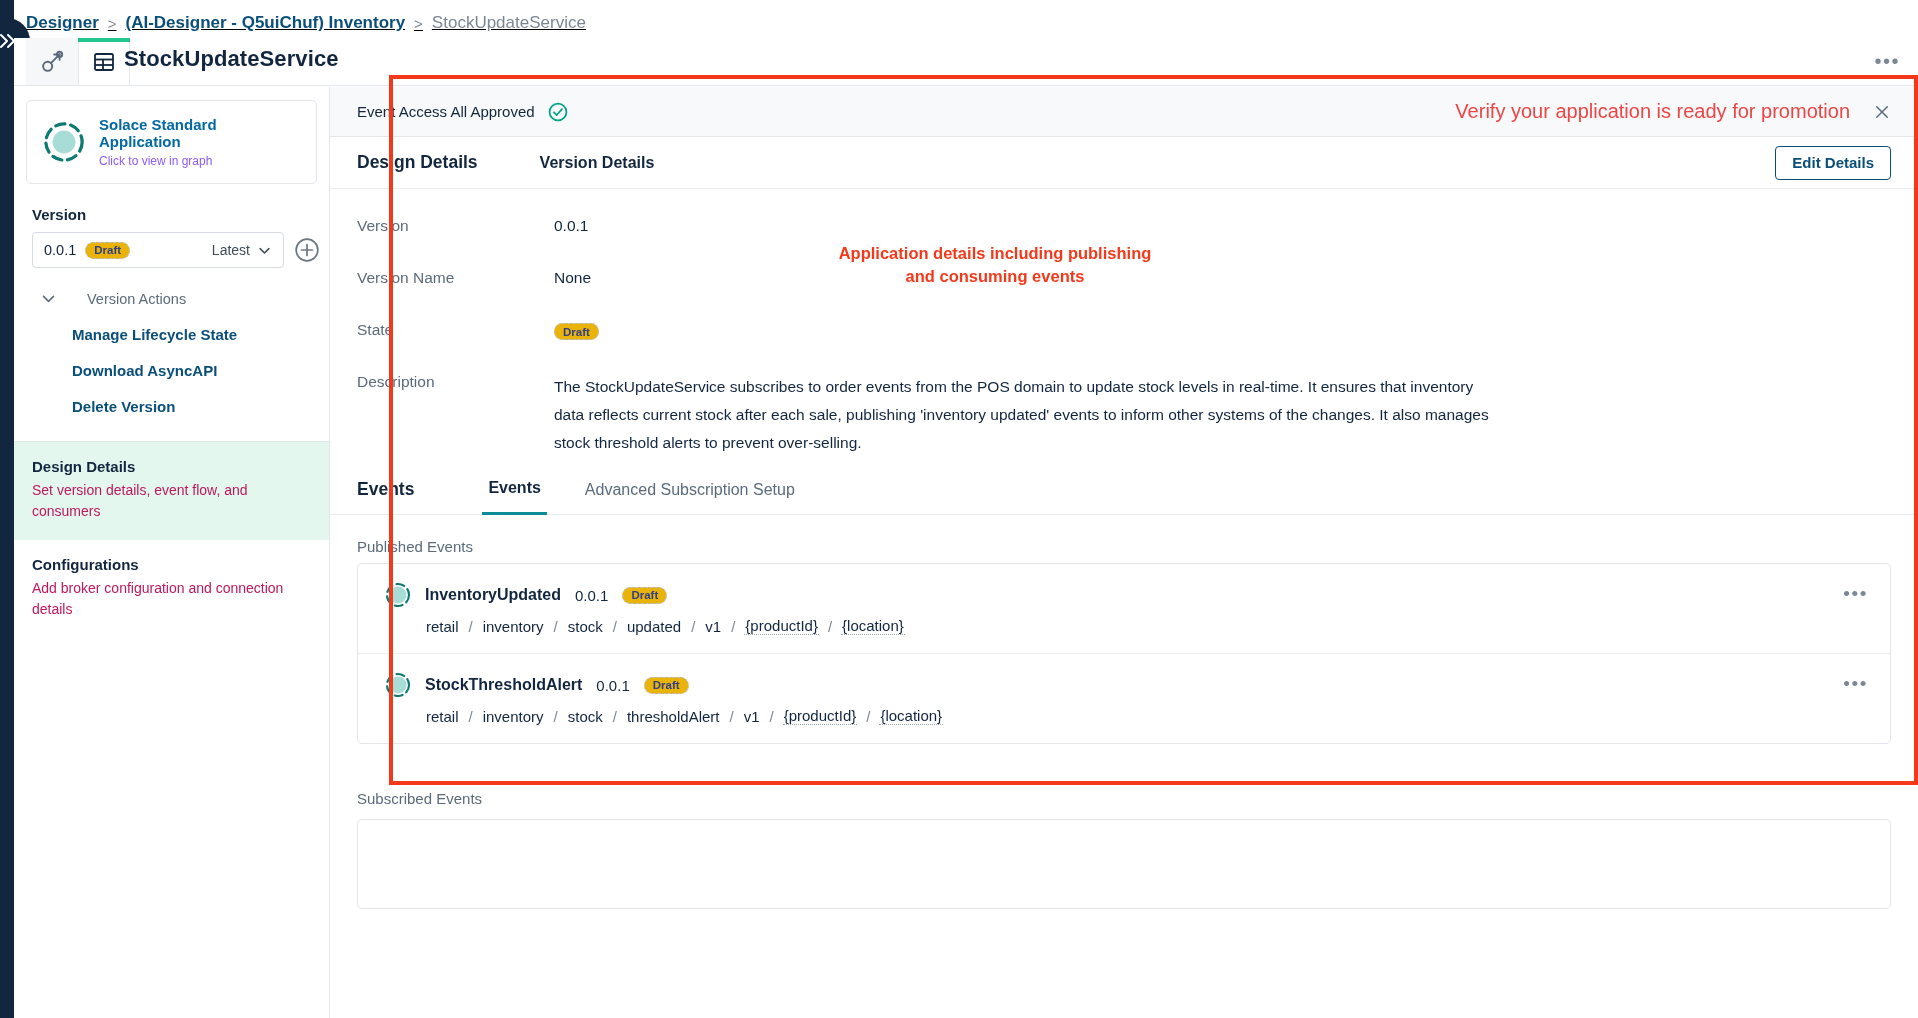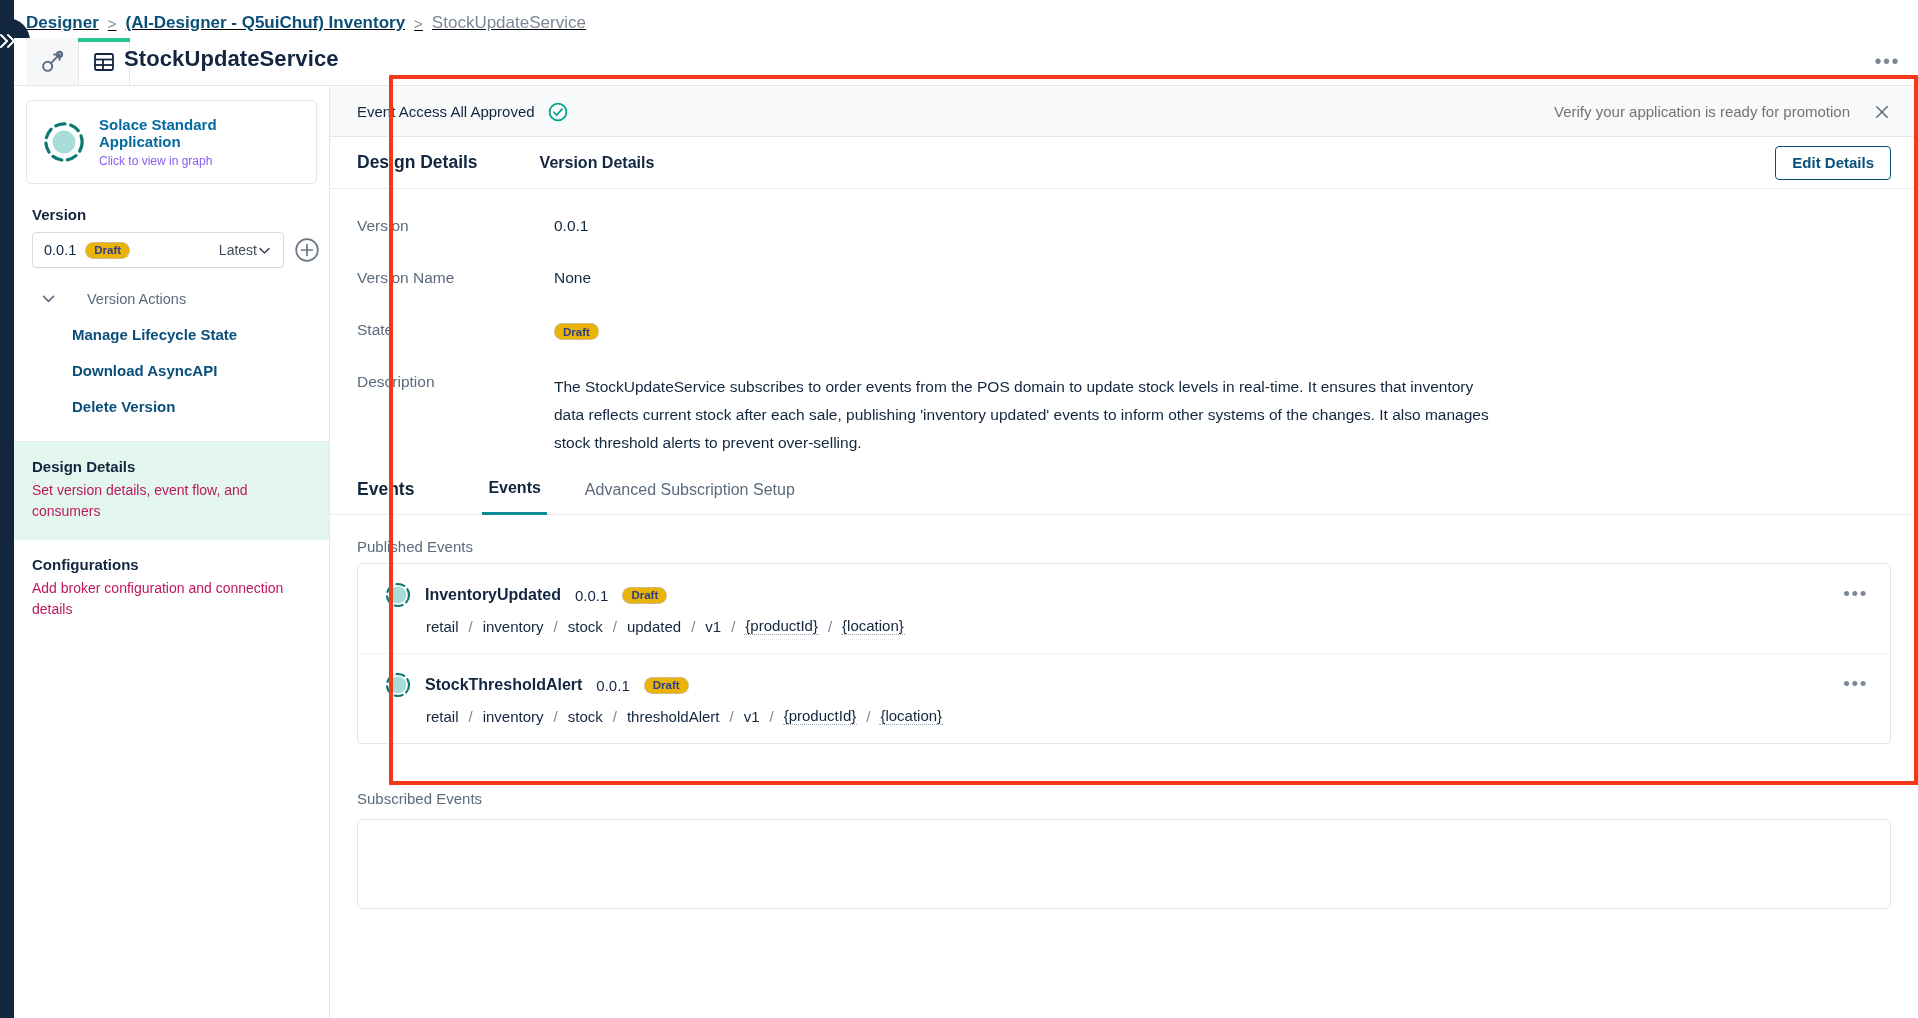--- a/index.html
+++ b/index.html
@@ -97,21 +97,21 @@
     cursor: pointer; background: #fff;
   }
   .ver-num { font-size: 14.5px; color: #12263f; }
   .badge-draft {
     font-size: 11.5px; font-weight: bold; color: #2f3e8c;
     background: #eab308; border: 1px dashed #b9c0e2;
     border-radius: 10px; padding: 1.5px 8px;
   }
   .ver-latest {
     margin-left: auto; font-size: 14px; color: #3f4b5a;
-    display: flex; align-items: center; 
+    display: flex; align-items: center; gap: 7px;
   }
   .add-btn { width: 26px; height: 26px; color: #6b7785; cursor: pointer; }
 
   .va-head {
     margin: 22px 0 0 26px; display: flex; align-items: center; gap: 30px;
     cursor: pointer;
   }
   .va-head-label { font-size: 14.5px; color: #5b6b7c; }
   .va-link {
     margin: 19px 0 0 58px; font-size: 15px; font-weight: bold;
@@ -139,21 +139,21 @@
   .notice {
     position: absolute; left: 0; top: 0; width: 1588px; height: 50px;
     background: #f7f9fa; border-bottom: 1px solid #e3e7ec;
     display: flex; align-items: center; padding: 0 27px;
   }
   .notice-left { display: flex; align-items: center; gap: 12px; }
   .notice-text { font-size: 15px; color: #12263f; }
   .notice-right {
     margin-left: auto; display: flex; align-items: center; gap: 23px;
   }
-  .notice-hint { font-size: 15px; color: #737373; }
+  .notice-hint { font-size: 20px; color: #ef4444; }
   .notice-close { color: #5b6b7c; cursor: pointer; width: 18px; height: 18px; }
 
   .subtabs {
     position: absolute; left: 0; top: 50px; width: 1588px; height: 52px;
     display: flex; align-items: center; padding: 0 27px;
     border-bottom: 1px solid #e9edf1;
   }
   .subtab-main {
     font-size: 17.5px; font-weight: bold; color: #12263f; margin-right: 62px;
   }
@@ -360,20 +360,21 @@
         <div class="dval">
           <span class="badge-draft">Draft</span>
         </div>
       </div>
       <div class="drow">
         <div class="dkey">Description</div>
         <div class="dval desc">The StockUpdateService subscribes to order events from the POS domain to update stock levels in real-time. It ensures that inventory data reflects current stock after each sale, publishing 'inventory updated' events to inform other systems of the changes. It also manages stock threshold alerts to prevent over-selling.</div>
       </div>
     </div>
 
+    <div class="annotation">Application details including publishing and consuming events</div>
 
     <div class="events-tabs">
       <span class="ev-head">Events</span>
       <span class="ev-tab sel">Events</span>
       <span class="ev-gap"></span>
       <span class="ev-tab">Advanced Subscription Setup</span>
       <span class="add-events">Add Events</span>
     </div>
 
     <div class="group-label" style="top:451px;">Published Events</div>

